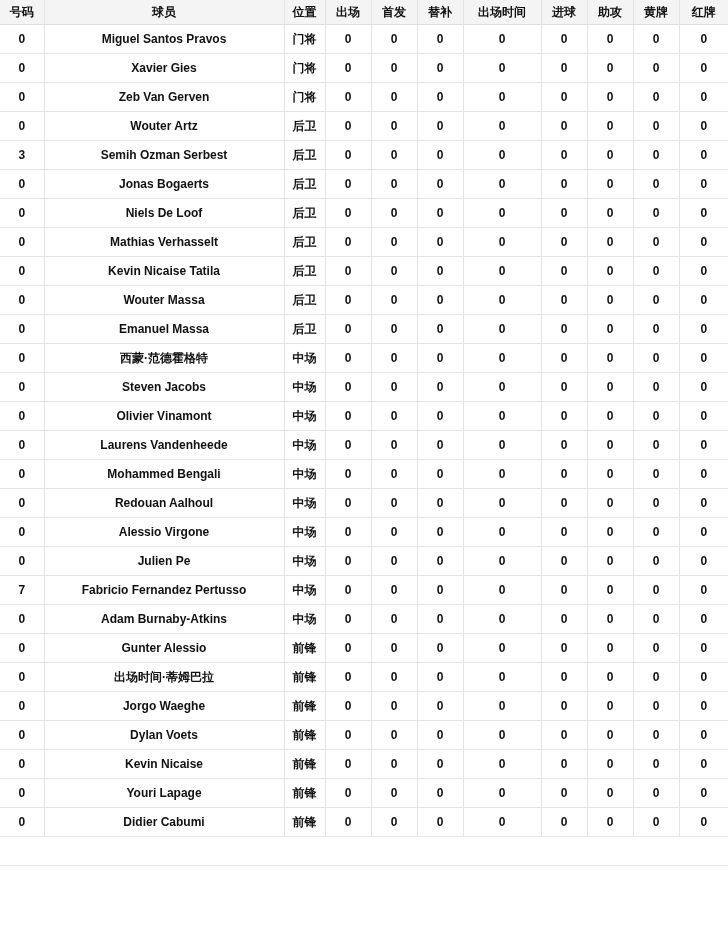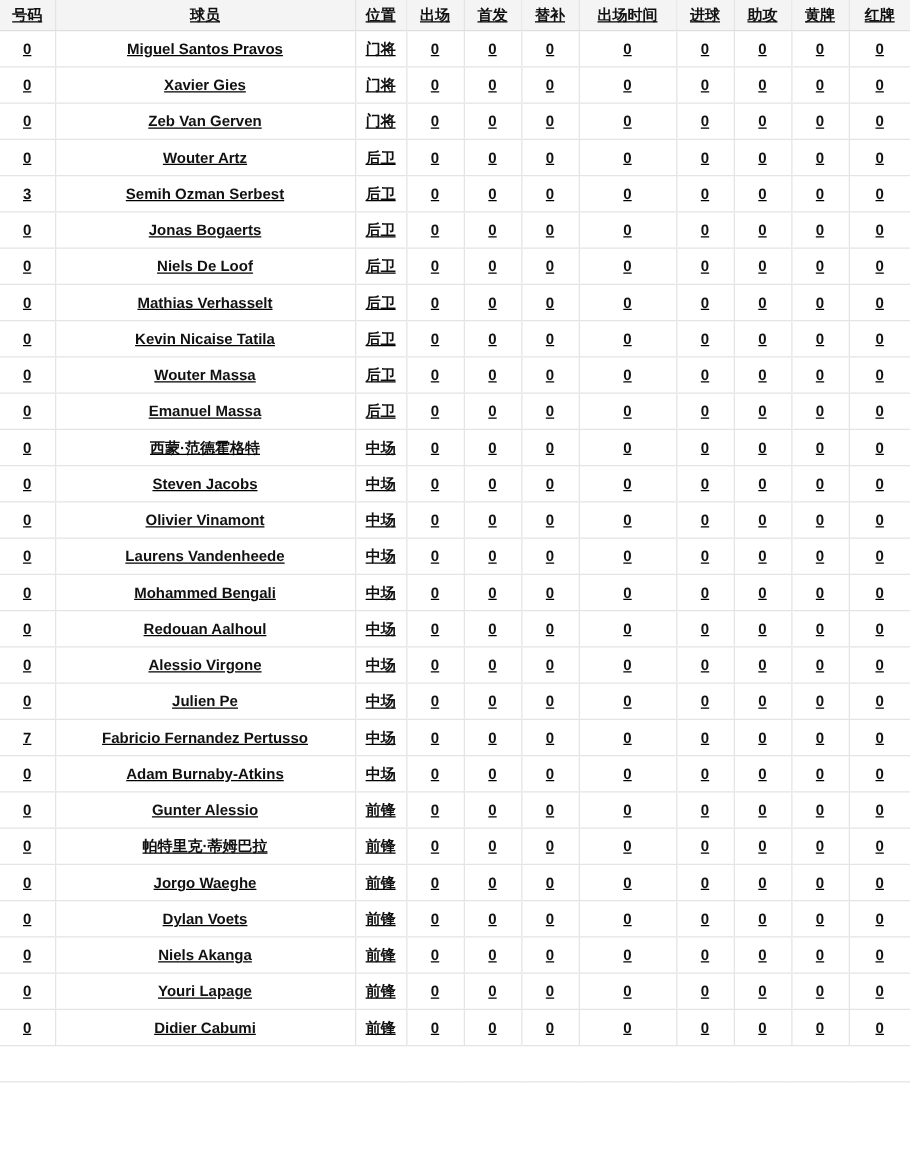--- a/index.html
+++ b/index.html
@@ -5,21 +5,20 @@
   html, body {
     margin: 0;
     padding: 0;
     background: #ffffff;
   }
   .page {
     width: 728px;
     height: 931px;
     overflow: hidden;
     background: #ffffff;
-    text-decoration: underline;
   }
   table.roster {
     width: 728px;
     border-collapse: collapse;
     table-layout: fixed;
     font-family: "Liberation Sans", sans-serif;
     color: #111111;
   }
   table.roster th,
   table.roster td {
@@ -380,21 +379,21 @@
           <td>0</td>
           <td>0</td>
           <td>0</td>
           <td>0</td>
           <td>0</td>
           <td>0</td>
           <td>0</td>
         </tr>
         <tr>
           <td>0</td>
-          <td>帕特里克·蒂姆巴拉</td>
+          <td>出场时间·蒂姆巴拉</td>
           <td>前锋</td>
           <td>0</td>
           <td>0</td>
           <td>0</td>
           <td>0</td>
           <td>0</td>
           <td>0</td>
           <td>0</td>
           <td>0</td>
         </tr>
@@ -419,21 +418,21 @@
           <td>0</td>
           <td>0</td>
           <td>0</td>
           <td>0</td>
           <td>0</td>
           <td>0</td>
           <td>0</td>
         </tr>
         <tr>
           <td>0</td>
-          <td>Niels Akanga</td>
+          <td>Kevin Nicaise</td>
           <td>前锋</td>
           <td>0</td>
           <td>0</td>
           <td>0</td>
           <td>0</td>
           <td>0</td>
           <td>0</td>
           <td>0</td>
           <td>0</td>
         </tr>

